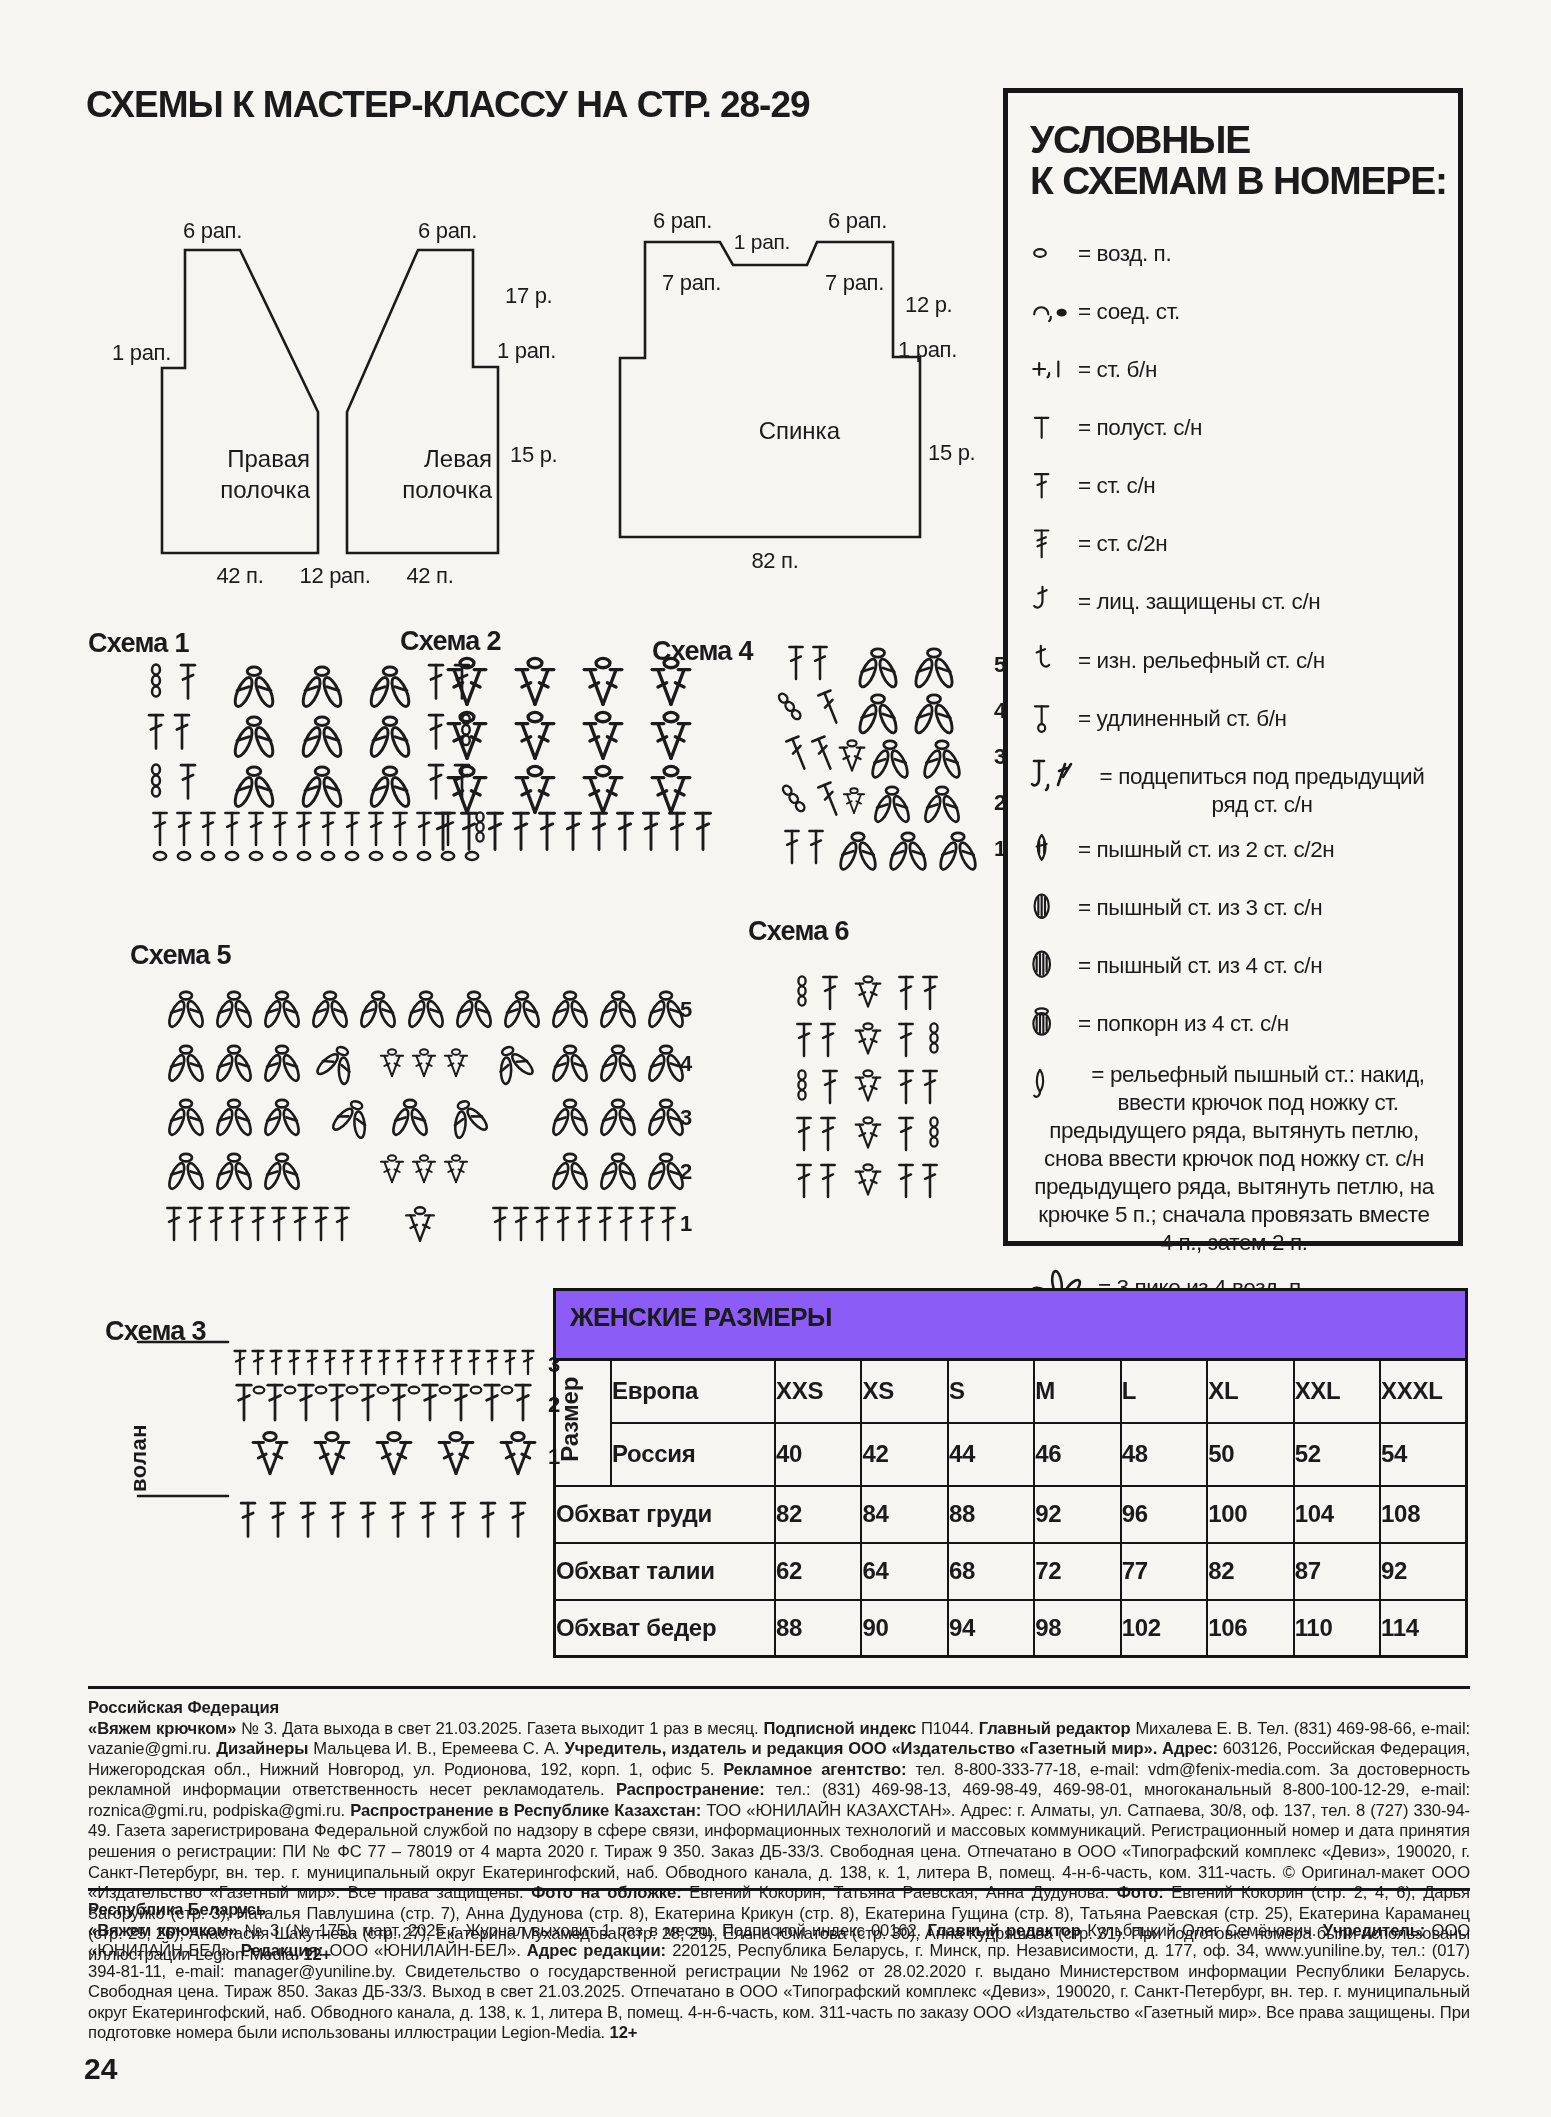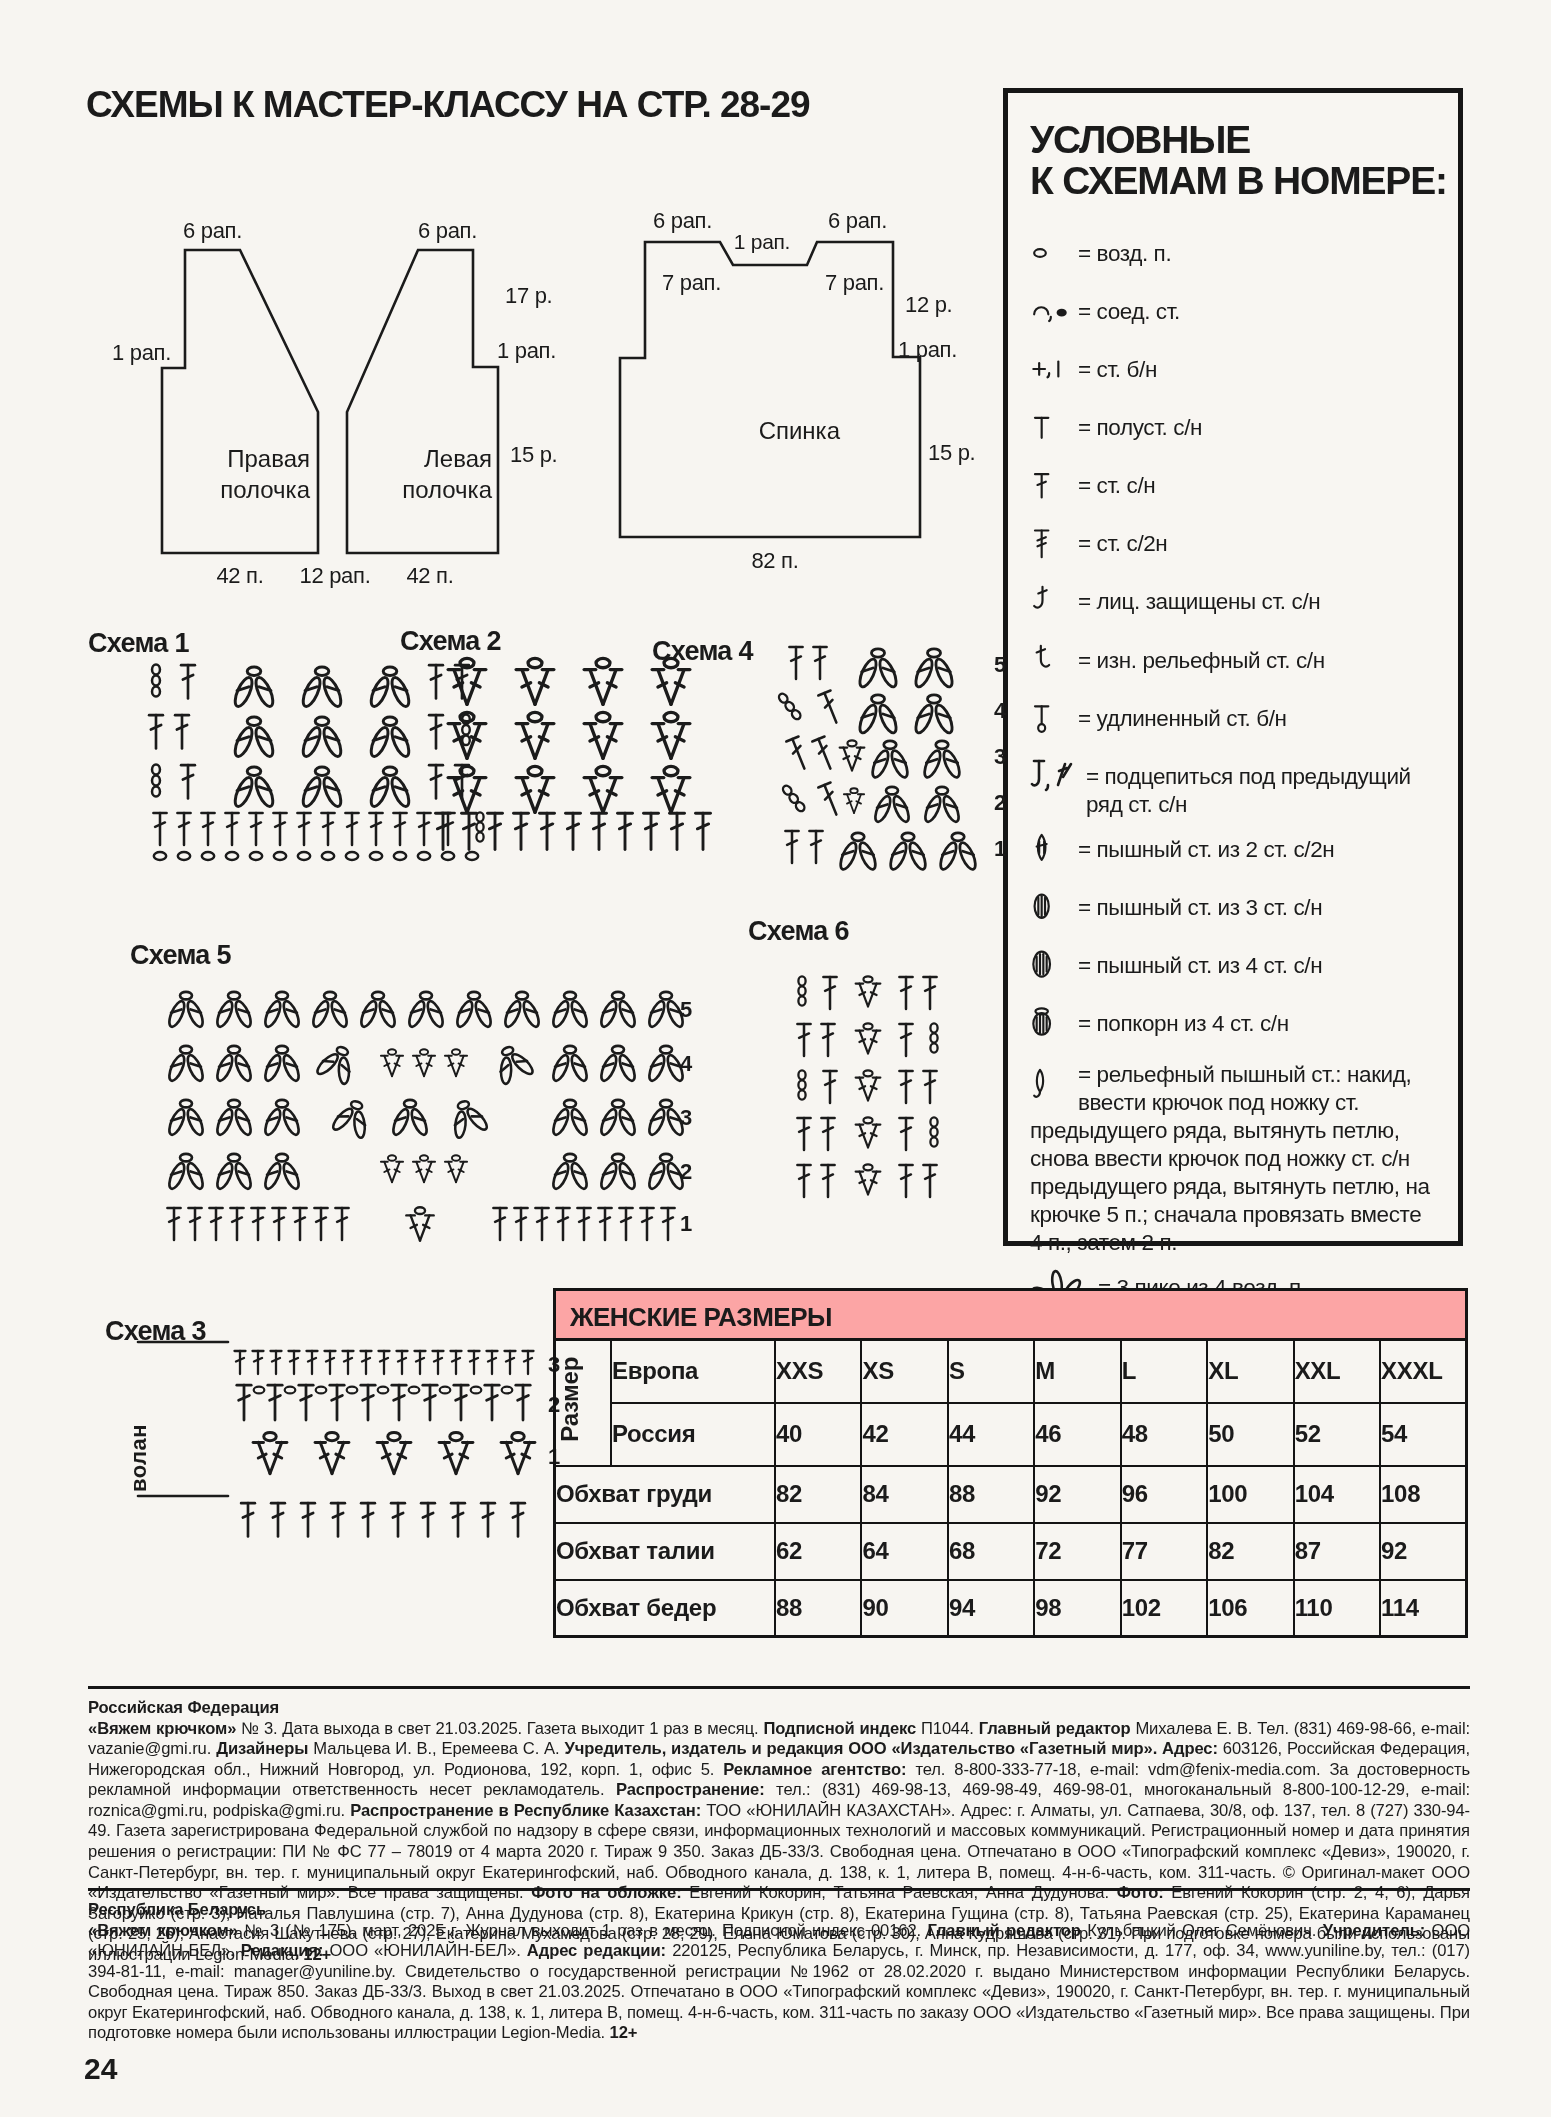--- a/index.html
+++ b/index.html
@@ -15,31 +15,31 @@
   .slabel{position:absolute;font-size:27px;font-weight:800;letter-spacing:-0.7px;white-space:nowrap;}
   .chart{position:absolute;}
   .chart text{font-family:"Liberation Sans",sans-serif;font-size:22px;font-weight:600;fill:#1b1b1b;dominant-baseline:middle;}
   .volan{position:absolute;left:126px;top:1396px;height:96px;writing-mode:vertical-rl;transform:rotate(180deg);
          font-size:22px;font-weight:700;letter-spacing:0.5px;}
   
   .legend{position:absolute;left:1003px;top:88px;width:460px;height:1158px;border:5px solid #161616;
           box-sizing:border-box;padding:26px 20px 10px 22px;background:#f8f6f2;}
   .legend .ltitle{font-size:39px;line-height:1.06;font-weight:900;letter-spacing:-1.2px;}
   .legend .ltitle div{white-space:nowrap;}
-  .legend .items{margin-top:30px;}
+  .legend .items{margin-top:30px;text-align:center;}
   .lrow{display:flex;align-items:flex-start;margin-bottom:9px;font-size:22.5px;letter-spacing:-0.4px;line-height:1.25;}
   .licon{flex:0 0 auto;margin-right:8px;}
   .ltext{padding-top:8px;}
   .lrow.wrapped{display:block;}
   .lrow.wrapped .licon{float:left;margin:2px 8px 0 0;}
   .lrow.wrapped .ltext{padding-top:0;}
   
   .sizetbl{position:absolute;left:553px;top:1288px;width:915px;}
-  .tbl-title{background:#fca5a5;border:3px solid #141414;border-bottom:none;font-size:26px;font-weight:800;
-             letter-spacing:-0.5px;padding:11px 14px 5px;box-sizing:border-box;}
+  .tbl-title{background:#8b5cf6;border:3px solid #141414;border-bottom:none;font-size:26px;font-weight:800;
+             letter-spacing:-0.5px;padding:11px 14px 25px;box-sizing:border-box;}
   table.sizes{border-collapse:collapse;width:100%;table-layout:fixed;border:3px solid #141414;}
   table.sizes td{border:2.5px solid #141414;text-align:left;font-size:24px;font-weight:600;padding:0;letter-spacing:-0.3px;}
   td.rot{width:54px;}
   td.rot span{display:inline-block;writing-mode:vertical-rl;transform:rotate(180deg);font-weight:700;}
   td.lblcol{width:162px;}
   tr.hrow{height:63px;} tr.drow{height:57px;}
   
   .hr{position:absolute;height:2.5px;background:#161616;left:88px;width:1382px;}
   .imprint{position:absolute;left:88px;width:1382px;font-size:16.6px;line-height:1.24;text-align:justify;
            letter-spacing:-0.1px;}

